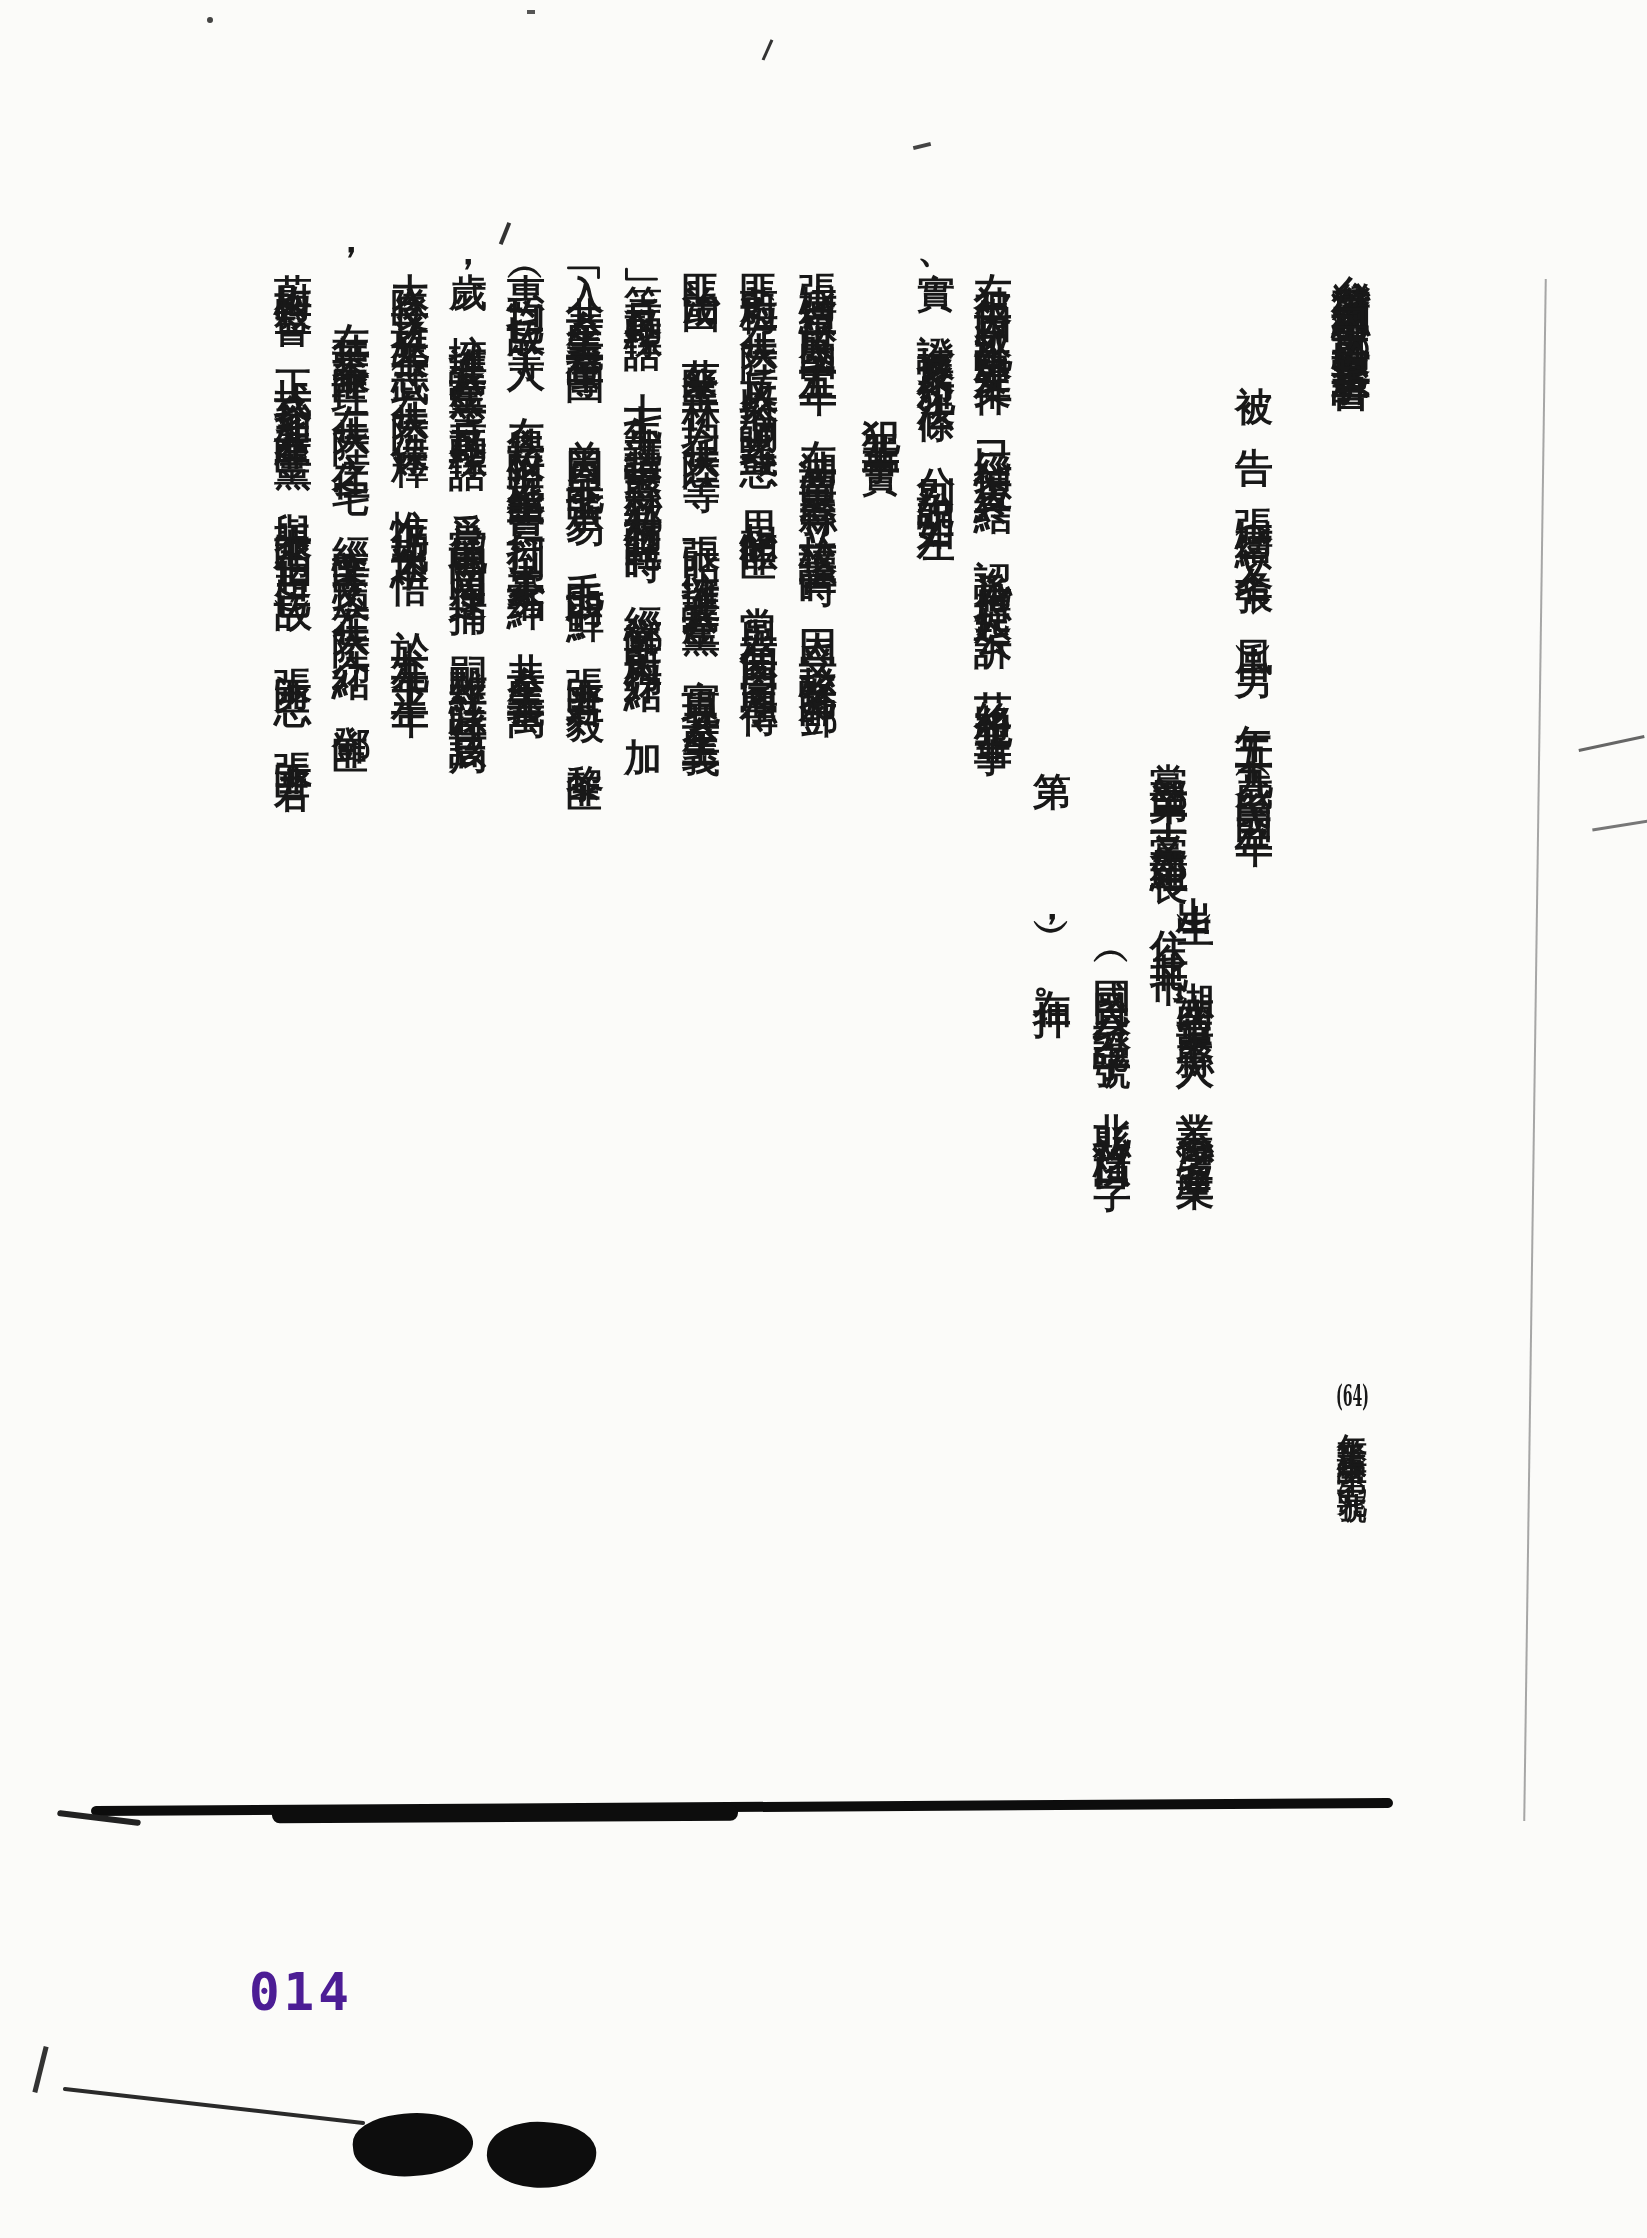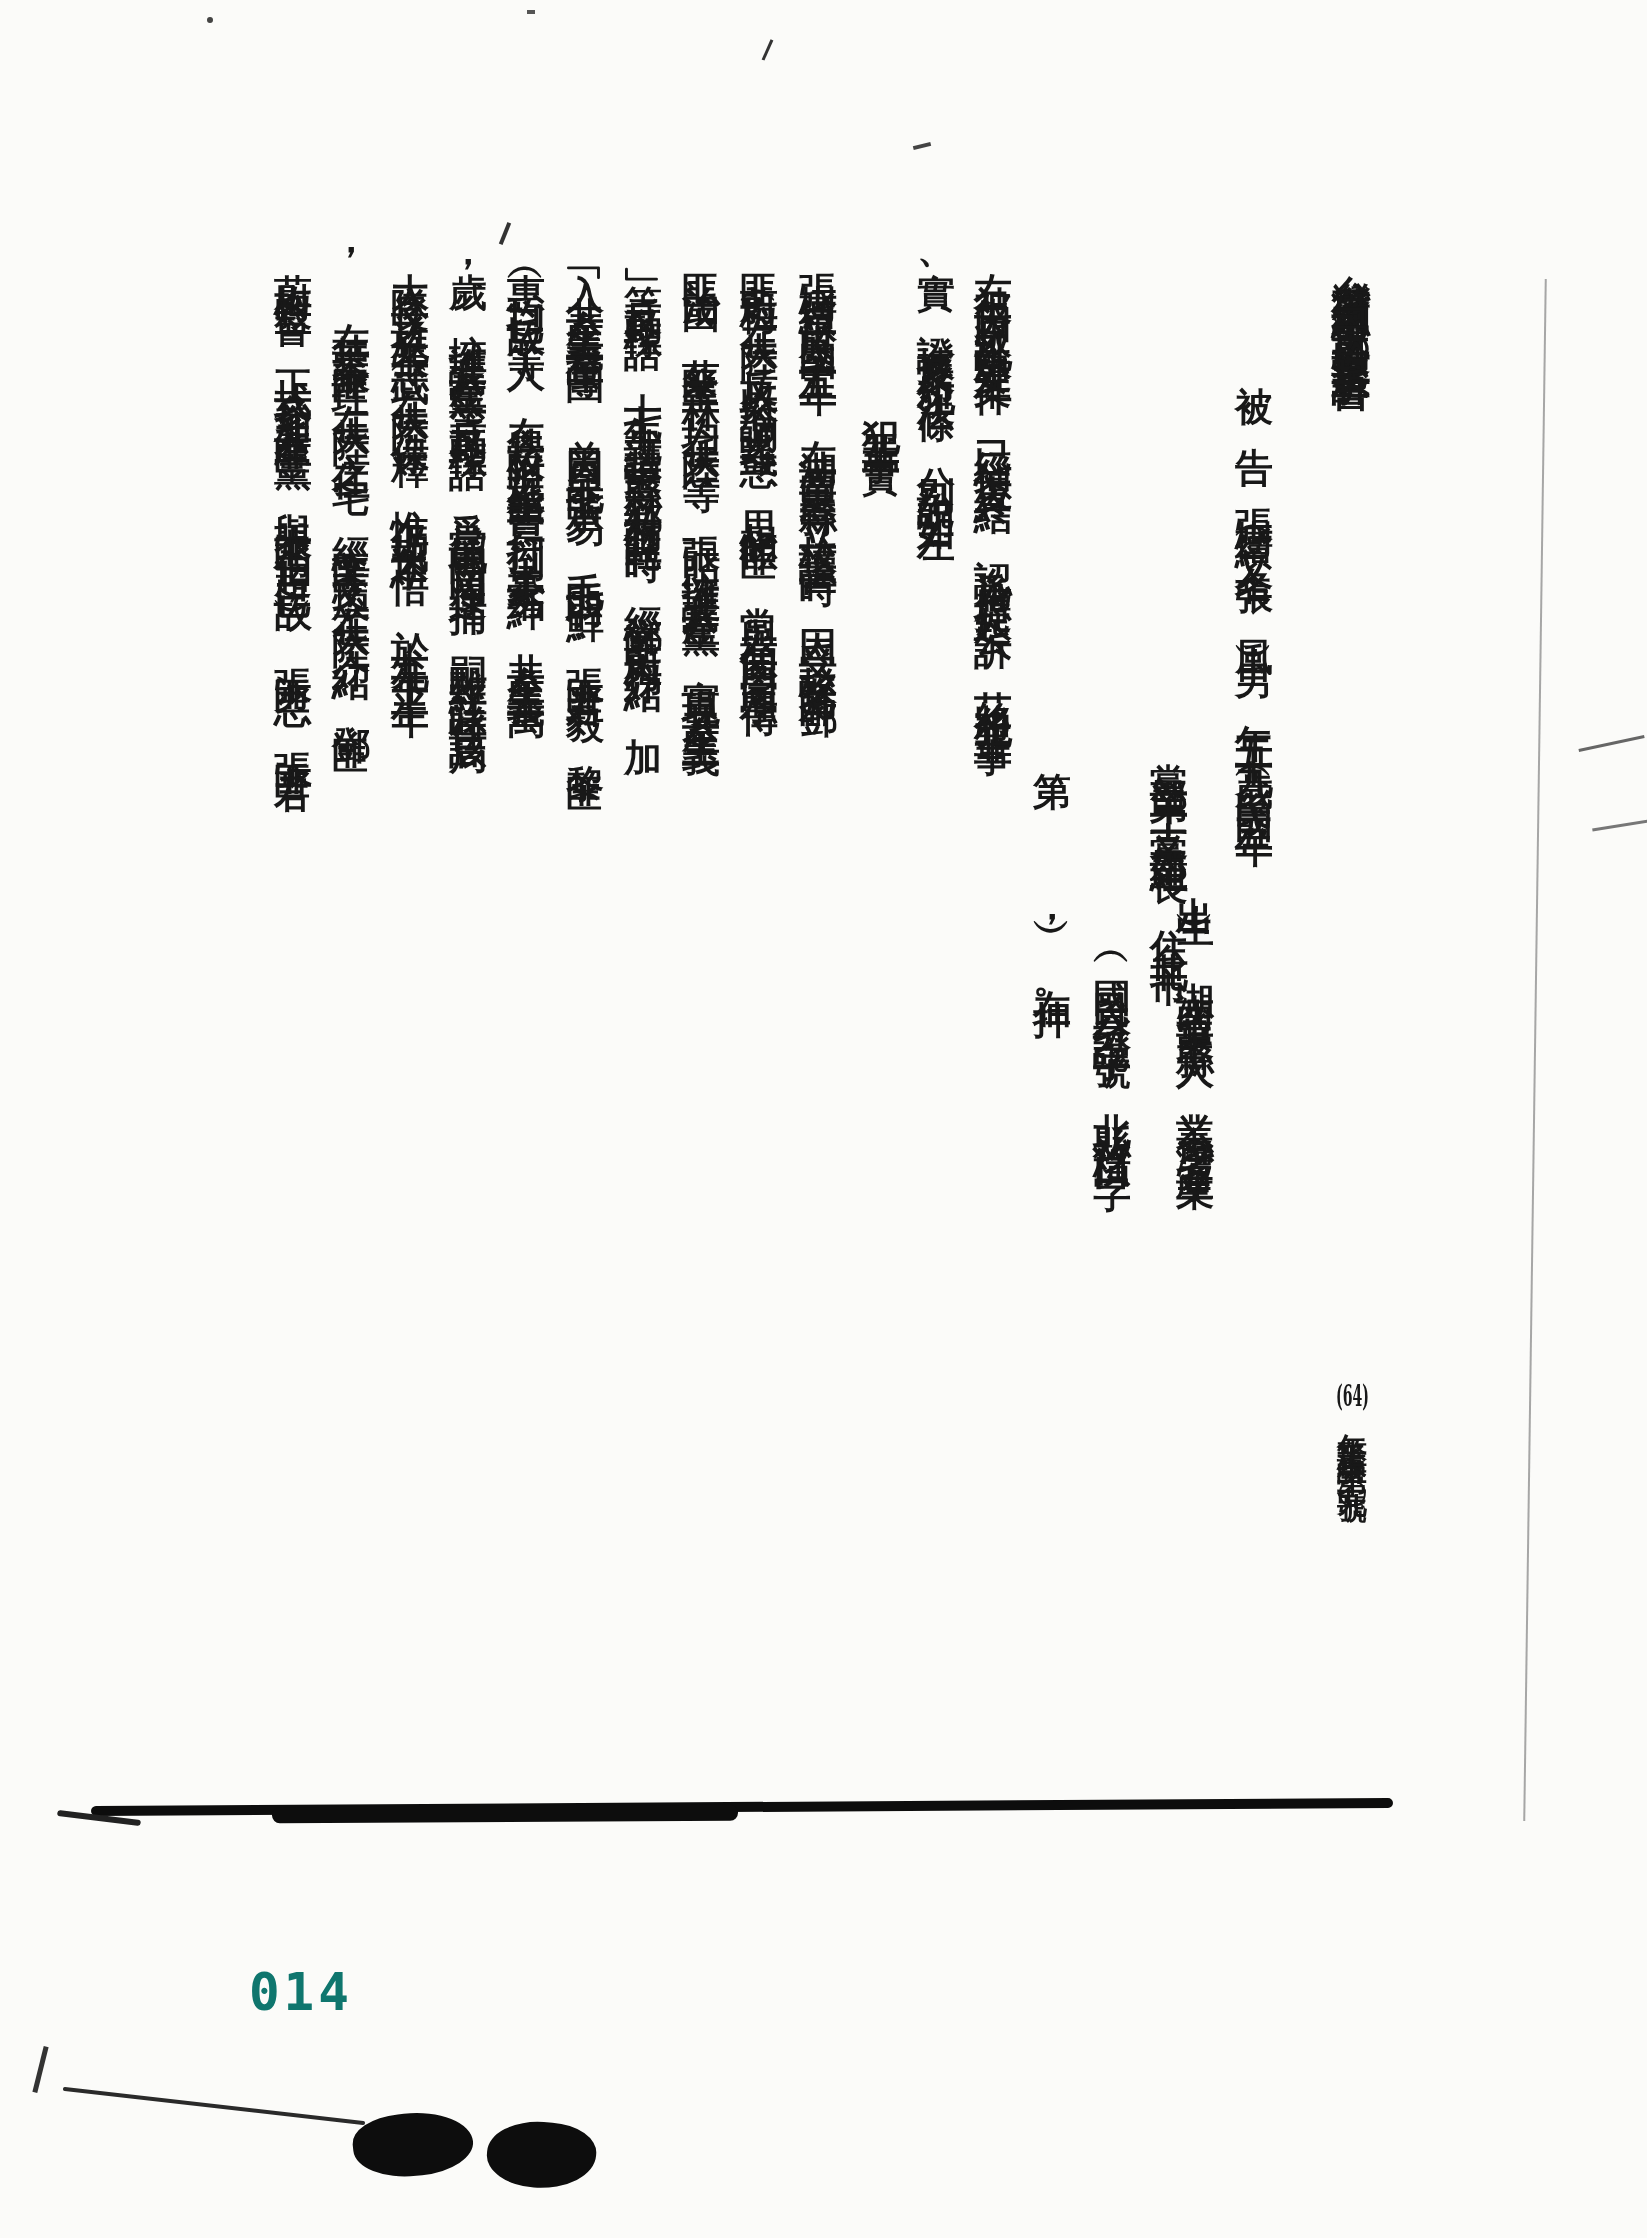--- a/index.html
+++ b/index.html
@@ -20,21 +20,21 @@
     font-weight:700;
     letter-spacing:11.7px;
     font-size:38px;
   }
   .title-col{font-size:39px;letter-spacing:6.5px;}
   .case-col{font-size:30px;letter-spacing:6.5px;}
   .tcy{text-combine-upright:all;}
   .pagenum{
     position:absolute;
     font-family:"DejaVu Sans Mono","Liberation Mono",monospace;
-    font-weight:700;color:#0f766e;
+    font-weight:700;color:#4c1d95;
     font-size:51px;letter-spacing:3.9px;
   }
   .artifact{position:absolute;}
   .ink{background:#0d0d0d;}
   .grayline{background:#8a8a8a;}
 </style>
 </head>
 <body>
 
 <div id="page">

